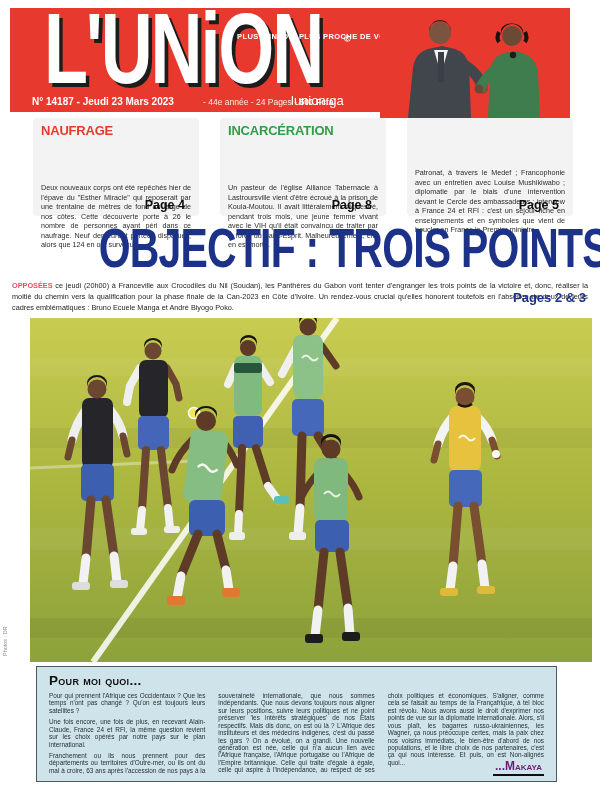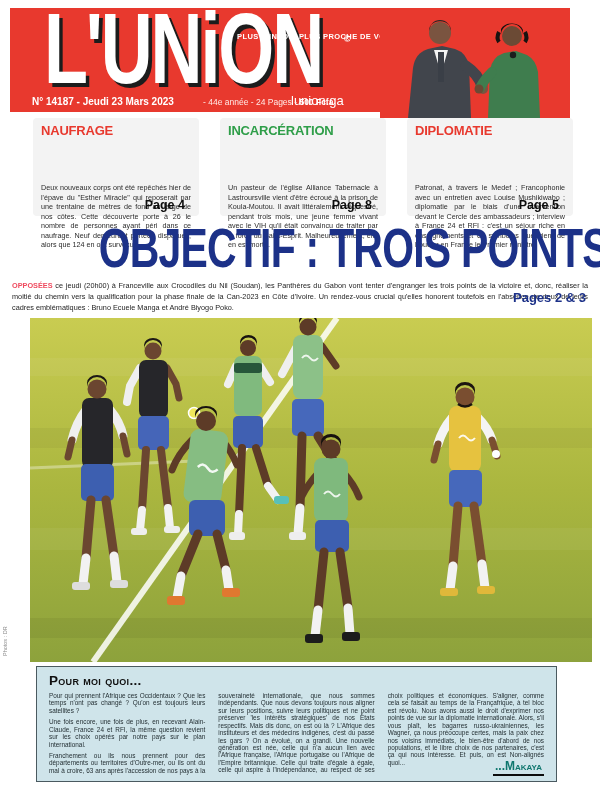--- a/index.html
+++ b/index.html
@@ -43,21 +43,21 @@
                   transform:rotate(-90deg); transform-origin:left bottom; white-space:nowrap; }
 
   
   .editorial { position:absolute; left:36px; top:666px; width:521px; height:116px; background:#cfe4ea;
                border:1.5px solid #4a5a60; padding:6px 12px 12px; overflow:hidden; }
   .editorial-title { font-size:13.5px; font-weight:bold; font-variant:small-caps; color:#101010;
                      letter-spacing:.3px; margin-bottom:4px; }
   .editorial-cols { columns:3; column-gap:13px; height:86px; }
   .editorial-cols p { font-size:6.4px; line-height:1.16; color:#1f2a2e; text-align:justify; margin-bottom:4px; }
   .signature { position:absolute; right:12px; bottom:5px; font-size:12px; font-weight:bold;
-               font-variant:small-caps; color:#0f766e; border-bottom:2.5px solid #0d0d0d; padding:0 2px 1px; }
+               font-variant:small-caps; color:#701a75; border-bottom:2.5px solid #0d0d0d; padding:0 2px 1px; }
 </style>
 </head>
 <body>
 
 <div class="masthead">
   <div class="logo">L'UNiON</div>
   <div class="trademark">©</div>
   <div class="tagline">PLUS D'INFOS, PLUS PROCHE DE VOUS</div>
   <div class="website">lunion.ga</div>
   <div class="issue">N° 14187 - Jeudi 23 Mars 2023</div>
@@ -90,21 +90,20 @@
     <div class="brief-title" style="color: rgb(232, 57, 46);">NAUFRAGE</div>
     <div class="brief-text">Deux nouveaux corps ont été repêchés hier de l'épave du "Esther Miracle" qui reposerait par une trentaine de mètres de fond au large de nos côtes. Cette découverte porte à 26 le nombre de personnes ayant péri dans ce naufrage. Neuf demeurent portées disparues, alors que 124 en ont survécu.</div>
     <div class="brief-page">Page 4</div>
   </div>
   <div class="brief">
     <div class="brief-title" style="color: rgb(47, 158, 73);">INCARCÉRATION</div>
     <div class="brief-text">Un pasteur de l'église Alliance Tabernacle à Lastroursville vient d'être écroué à la prison de Koula-Moutou. Il avait littéralement séquestré, pendant trois mois, une jeune femme vivant avec le VIH qu'il était convaincu de traiter par la force du Saint-Esprit. Malheureusement, elle en est morte.</div>
     <div class="brief-page">Page 8</div>
   </div>
   <div class="brief">
-    <div class="brief-title" style="color: rgb(232, 57, 46);">DIPLOMATIE</div>
     <div class="brief-text">Patronat, à travers le Medef ; Francophonie avec un entretien avec Louise Mushikiwabo ; diplomatie par le biais d'une intervention devant le Cercle des ambassadeurs ; interview à France 24 et RFI : c'est un séjour riche en enseignements et en symboles que vient de boucler en France le Premier ministre.</div>
     <div class="brief-page">Page 5</div>
   </div>
 </div>
 
 <div class="headline-wrap">
   <div class="headline-text" style="color: rgb(28, 49, 136);">OBJECTIF : TROIS POINTS !</div>
 </div>
 <div class="subhead">
   <span class="lead-word" style="color: rgb(239, 75, 95);">OPPOSÉES</span><span> ce jeudi (20h00) à Franceville aux Crocodiles du Nil (Soudan), les Panthères du Gabon vont tenter d'engranger les trois points de la victoire et, donc, réaliser la moitié du chemin vers la qualification pour la phase finale de la Can-2023 en Côte d'Ivoire. Un rendez-vous crucial qu'elles honorent toutefois en l'absence de deux de leurs cadres emblématiques : Bruno Ecuele Manga et André Biyogo Poko.</span>

